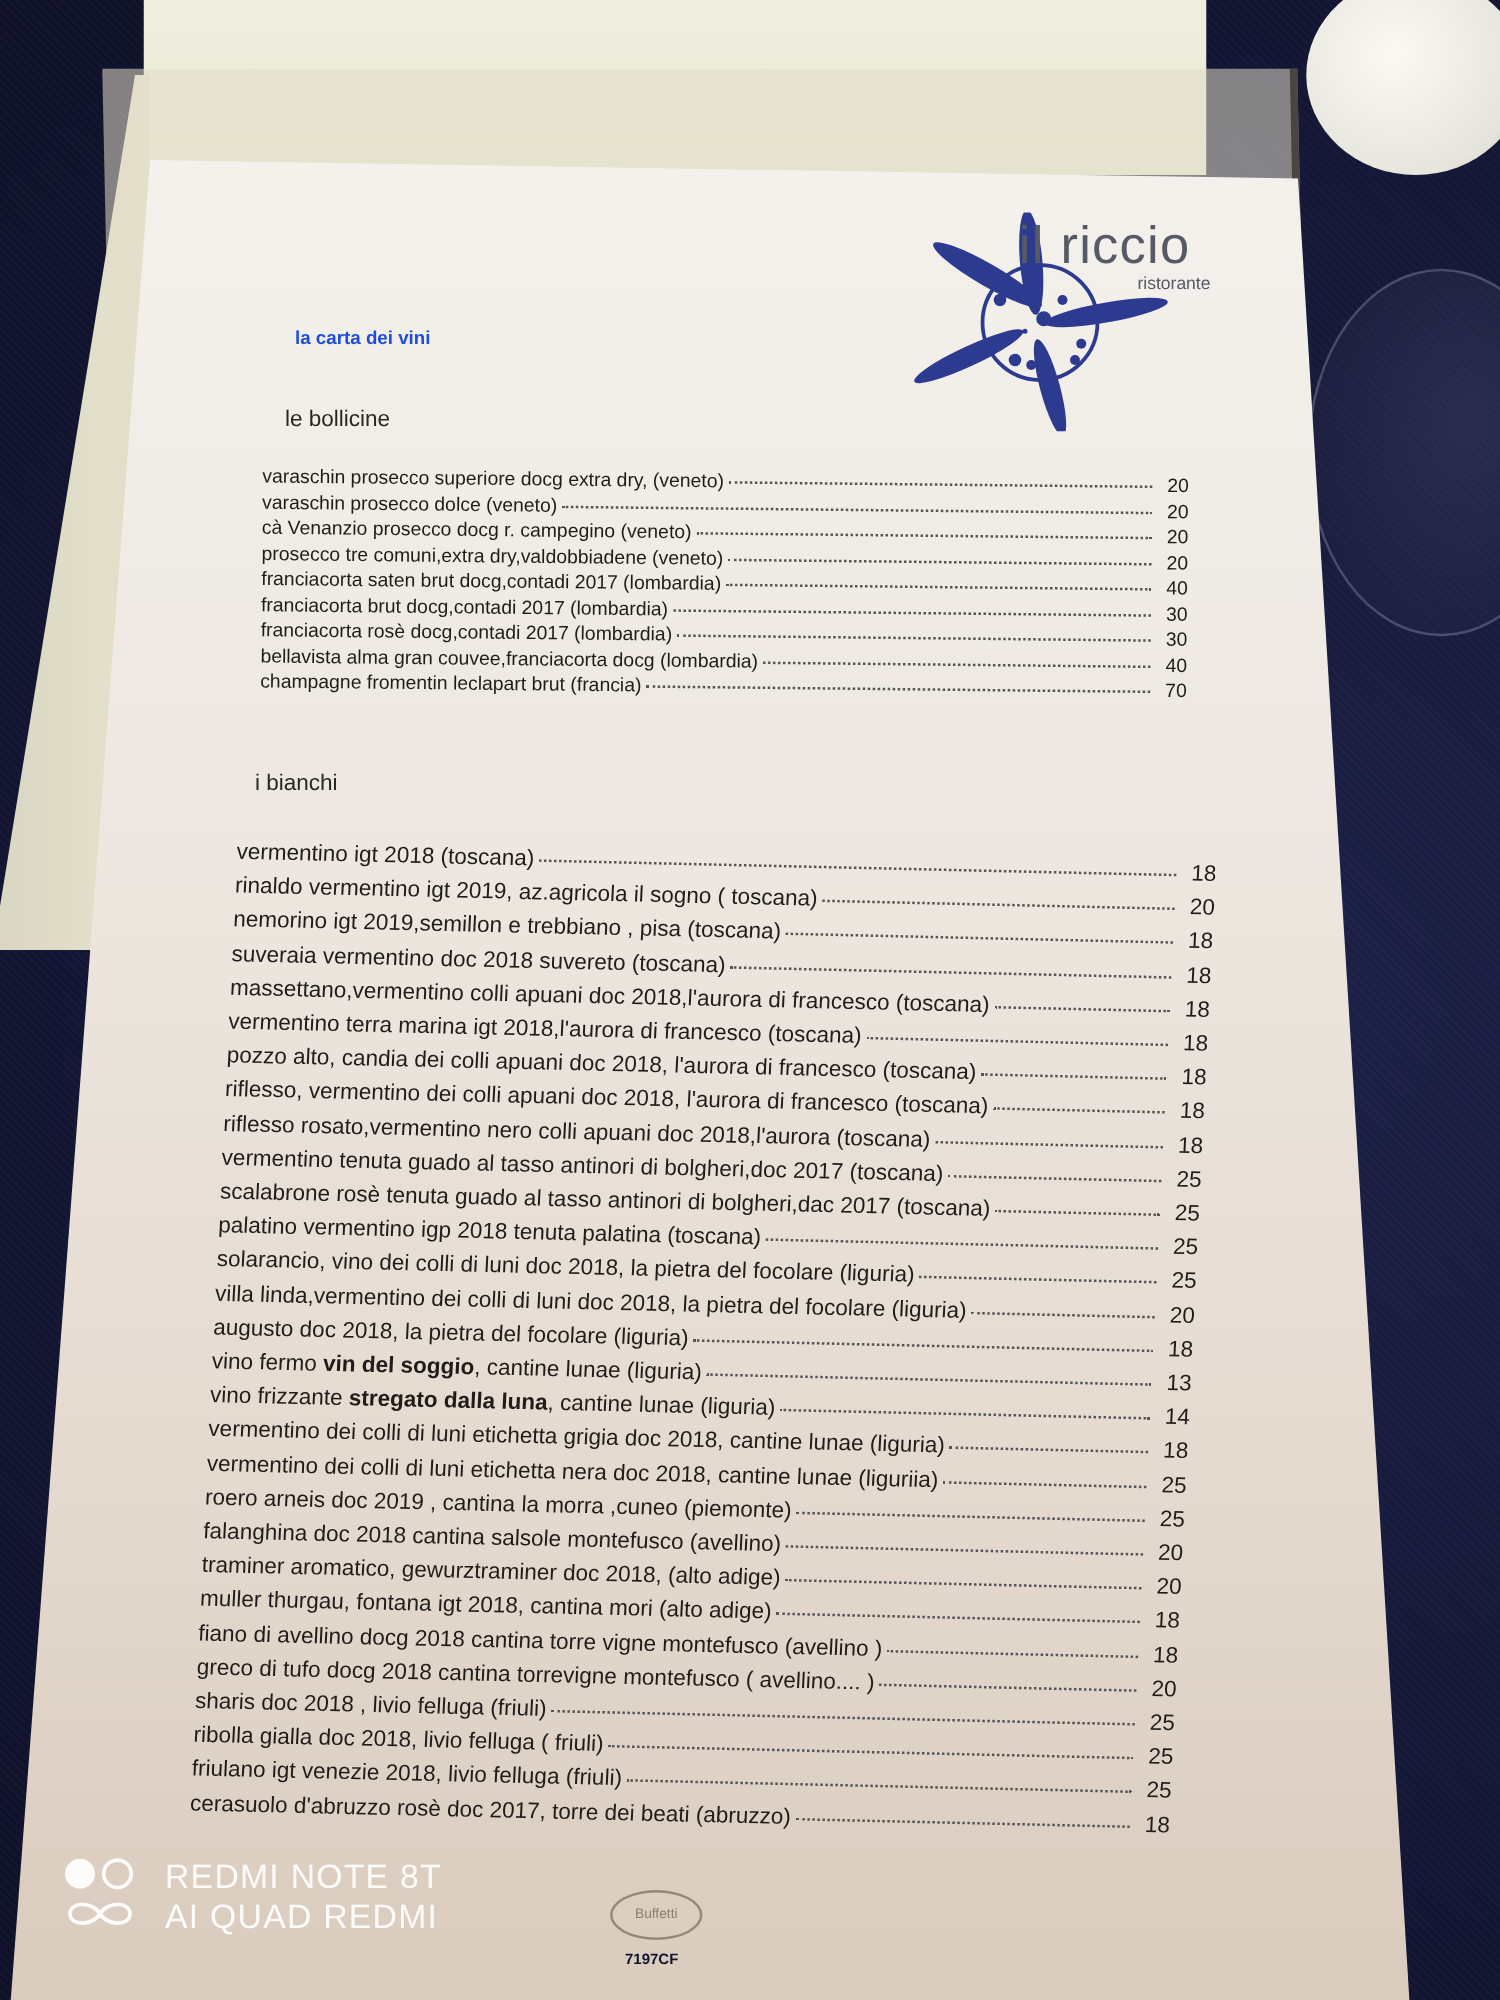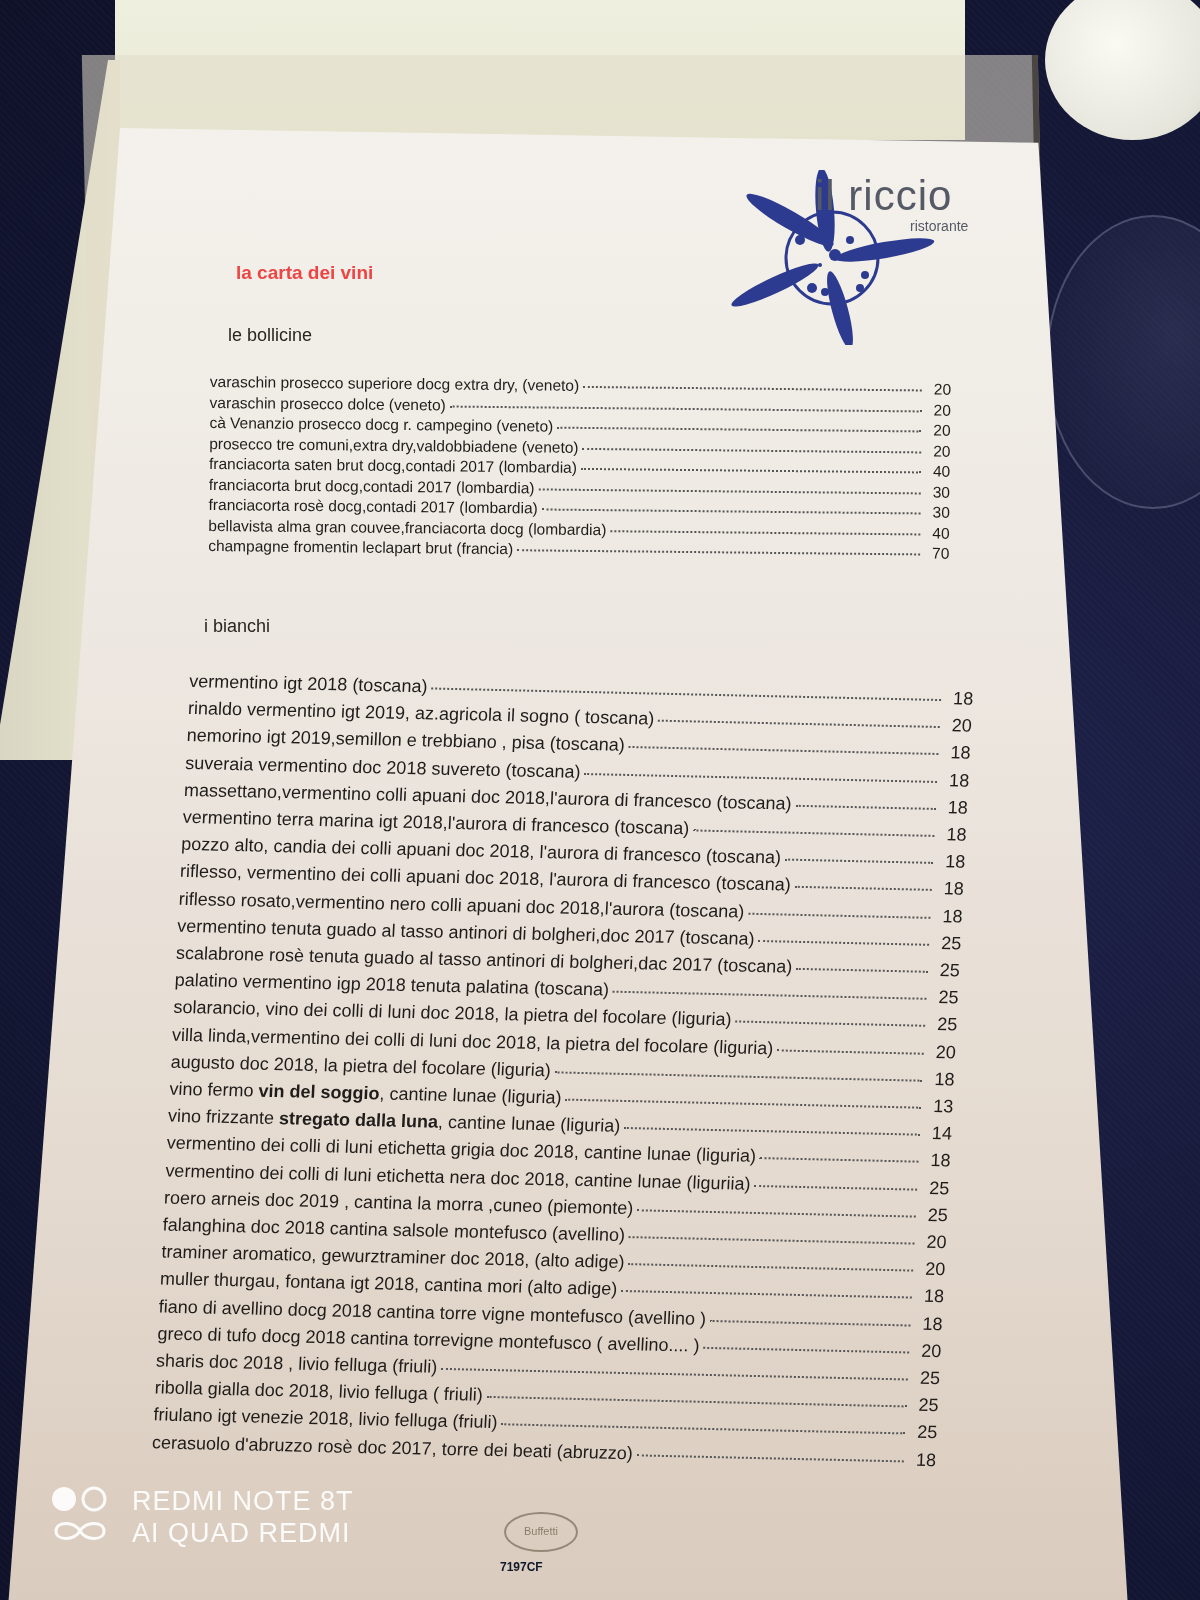--- a/index.html
+++ b/index.html
@@ -57,21 +57,21 @@
     position: absolute; left: 815px; top: 172px;
     font-family: "Liberation Sans", sans-serif;
     font-size: 42px; font-weight: 300; color: #555a66; letter-spacing: 1px;
   }
   .logo-sub {
     position: absolute; left: 910px; top: 218px;
     font-size: 14px; color: #555a66;
   }
   .title {
     position: absolute; left: 236px; top: 262px;
-    font-size: 19px; font-weight: bold; color: #ef4444;
+    font-size: 15px; font-weight: bold; color: #1d4ed8;
   }
   .section-heading {
     position: absolute; font-size: 18px; font-weight: normal; color: #2a2622;
   }
   .wine-list { position: absolute; margin: 0; padding: 0; list-style: none; }
   .wine-row {
     position: relative; display: flex; align-items: baseline;
     white-space: nowrap; color: #1f1c1a;
   }
   .wine-name { flex: 0 0 auto; }
@@ -81,21 +81,21 @@
     border-bottom: 2px dotted #555; height: 0; transform: translateY(-3px);
   }
   .wine-price { flex: 0 0 36px; text-align: left; padding-left: 8px; }
   .footer {
     position: absolute; left: 130px; top: 1502px; font-size: 22px; color: #151515;
     white-space: nowrap;
   }
   .footer .brand { font-weight: bold; }
   .footer .email { color: #2a2a6a; text-decoration: underline; }
   .stamp {
-    position: absolute; left: 504px; top: 1512px; width: 70px; height: 36px;
+    position: absolute; left: 488px; top: 1512px; width: 70px; height: 36px;
     border: 2px solid #7a6a5a; border-radius: 50%;
     font-size: 11px; color: #6a5a4a; text-align: center; line-height: 34px;
     opacity: 0.7;
   }
   .stamp-code {
     position: absolute; left: 500px; top: 1560px; font-size: 12px; font-weight: bold; color: #0f172a;
   }
   .watermark {
     position: absolute; left: 50px; top: 1485px; color: rgba(255,255,255,0.92);
     font-size: 27px; letter-spacing: 1px; line-height: 32px;

